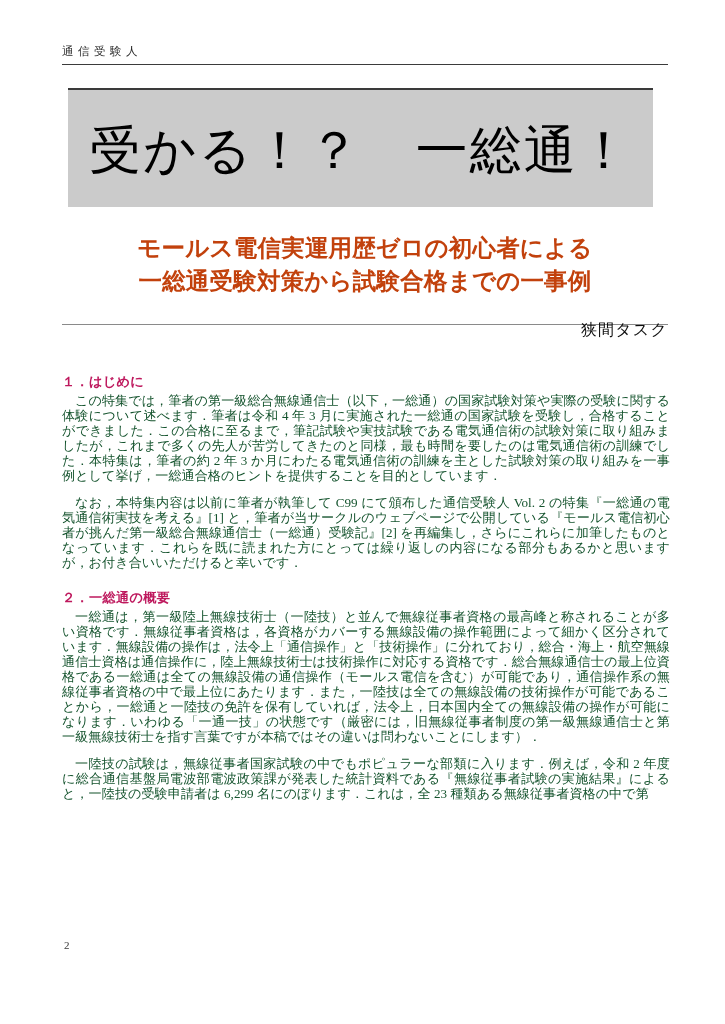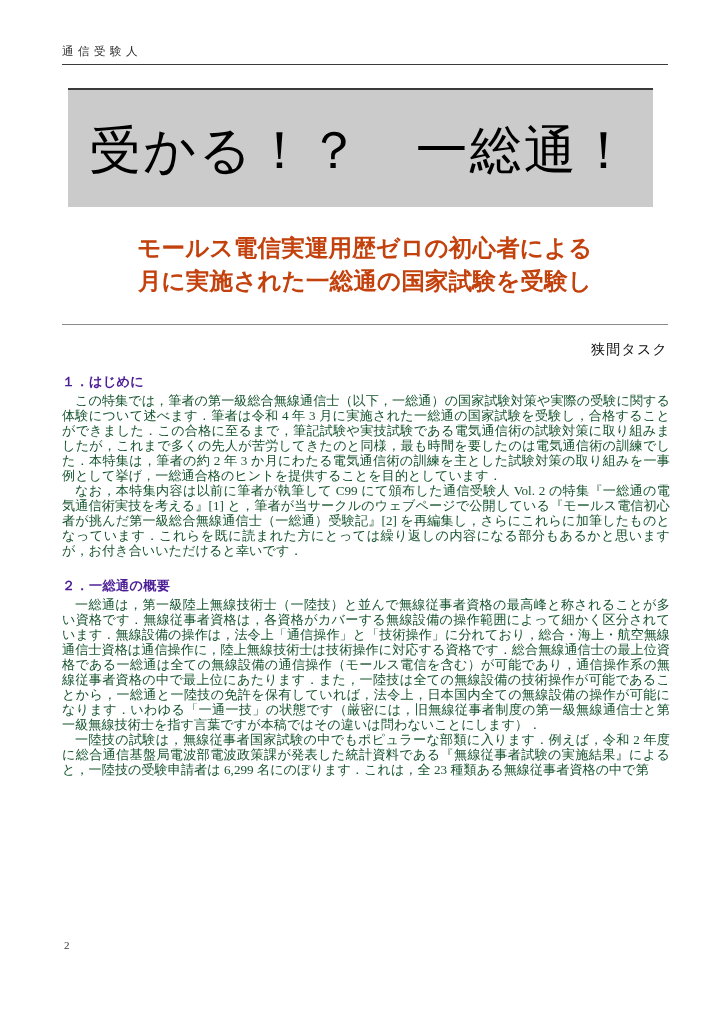--- a/index.html
+++ b/index.html
@@ -95,61 +95,61 @@
     position: absolute;
     left: 62px;
     top: 324px;
     width: 606px;
     height: 0;
     border-top: 1.1px solid #8a8a8a;
   }
   .author {
     position: absolute;
     left: 62px;
-    top: 336px;
+    top: 317px;
     width: 606px;
     text-align: right;
     font-family: "DejaVu Sans", "Liberation Sans", sans-serif;
-    font-size: 14px;
+    font-size: 16px;
     color: #0d0d0d;
     letter-spacing: 1.2px;
     line-height: 26px;
   }
 
   
   .body-col {
     position: absolute;
     left: 62px;
     top: 372px;
     width: 608px;
   }
   .sec-head {
     font-family: Liberation Sans, sans-serif;
     font-weight: bold;
     font-size: 13.2px;
-    color: #4c1d95;
+    color: #be185d;
     line-height: 19px;
     margin: 0 0 2px 0;
     letter-spacing: 0.3px;
   }
   .sec-head.gap {
     margin-top: 18px;
   }
   p.para {
     margin: 0;
     font-family: "Liberation Serif", "DejaVu Serif", serif;
     font-size: 13.1px;
     line-height: 15px;
     color: #14532d;
     text-align: justify;
     text-justify: inter-character;
     text-indent: 13px;
     letter-spacing: 0.05px;
   }
-  p.para + p.para { margin-top: 0; }
+  p.para + p.para { margin-top: 12px; }
 
   
   .page-number {
     position: absolute;
     left: 64px;
     top: 938px;
     font-family: "Liberation Serif", "DejaVu Serif", serif;
     font-size: 11px;
     color: #3a3a3a;
     line-height: 14px;
@@ -164,21 +164,21 @@
     <div class="running-head-text">通信受験人</div>
   </div>
   <div class="head-rule"></div>
 
   <div class="banner">
     <div class="banner-title">受かる！？　一総通！</div>
   </div>
 
   <div class="subtitle">
     <span class="subtitle-line">モールス電信実運用歴ゼロの初心者による</span>
-    <span class="subtitle-line">月に実施された一総通の国家試験を受験し</span>
+    <span class="subtitle-line">一総通受験対策から試験合格までの一事例</span>
   </div>
 
   <div class="author-rule"></div>
   <div class="author">狭間タスク</div>
 
   <div class="body-col">
 
     <h2 class="sec-head">１．はじめに</h2>
     <p class="para">この特集では，筆者の第一級総合無線通信士（以下，一総通）の国家試験対策や実際の受験に関する体験について述べます．筆者は令和 4 年 3 月に実施された一総通の国家試験を受験し，合格することができました．この合格に至るまで，筆記試験や実技試験である電気通信術の試験対策に取り組みましたが，これまで多くの先人が苦労してきたのと同様，最も時間を要したのは電気通信術の訓練でした．本特集は，筆者の約 2 年 3 か月にわたる電気通信術の訓練を主とした試験対策の取り組みを一事例として挙げ，一総通合格のヒントを提供することを目的としています．</p>
     <p class="para">なお，本特集内容は以前に筆者が執筆して C99 にて頒布した通信受験人 Vol. 2 の特集『一総通の電気通信術実技を考える』[1] と，筆者が当サークルのウェブページで公開している『モールス電信初心者が挑んだ第一級総合無線通信士（一総通）受験記』[2] を再編集し，さらにこれらに加筆したものとなっています．これらを既に読まれた方にとっては繰り返しの内容になる部分もあるかと思いますが，お付き合いいただけると幸いです．</p>

